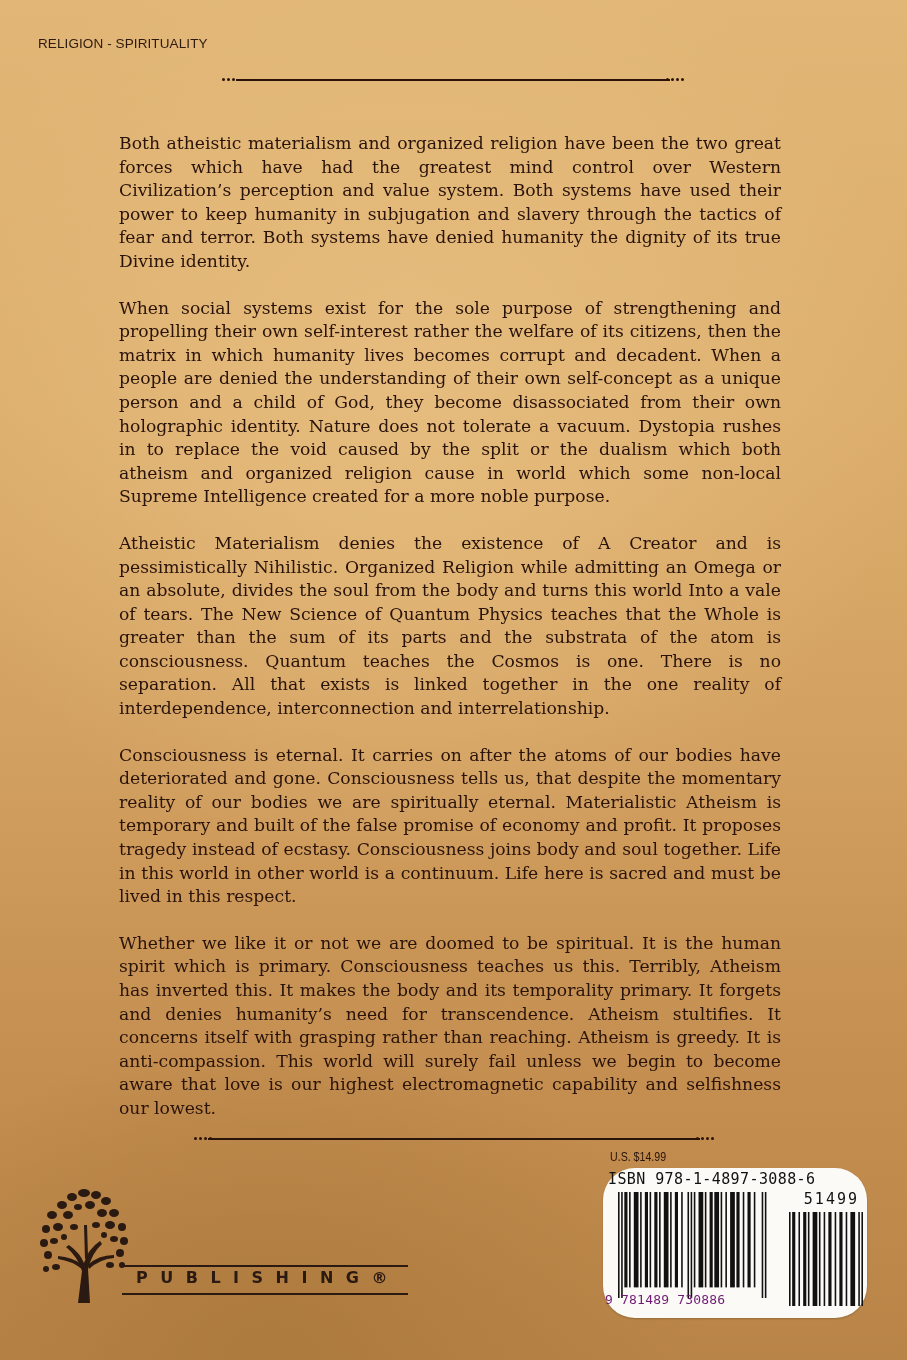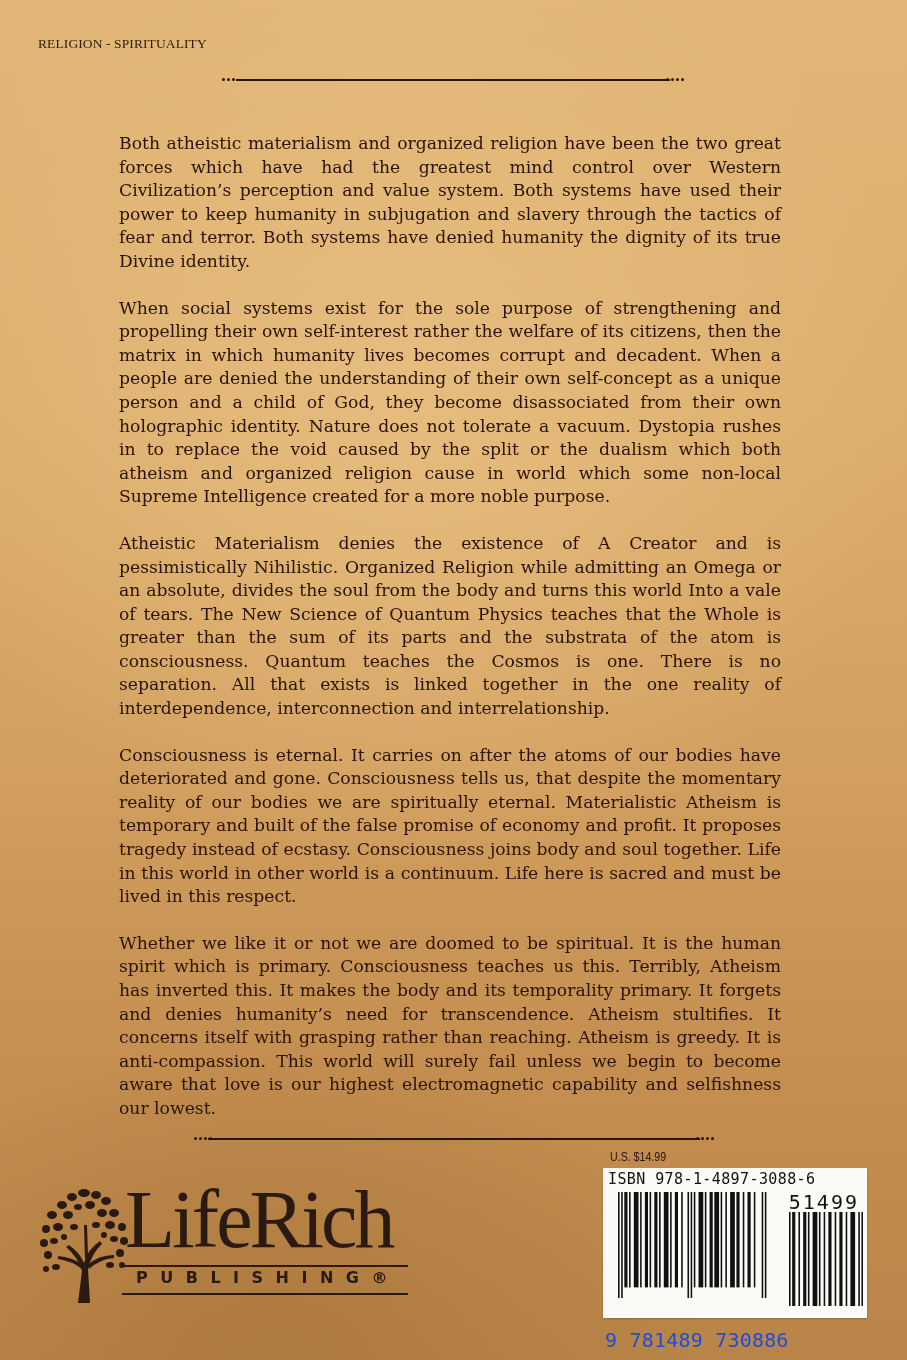--- a/index.html
+++ b/index.html
@@ -6,21 +6,21 @@
   body {
     width: 907px; height: 1360px; overflow: hidden; position: relative;
     background: radial-gradient(ellipse 70% 45% at 45% 28%, #e6bd7f 0%, rgba(230,189,127,0) 80%),
                 radial-gradient(ellipse 60% 30% at 30% 100%, #ad7a3e 0%, rgba(173,122,62,0) 80%),
                 linear-gradient(180deg, #e1b676 0%, #dcae6c 30%, #d2a060 55%, #c48f50 78%, #b98447 100%);
     font-family: "DejaVu Serif", "Liberation Serif", serif;
     color: #2a130a;
   }
   .category {
     position: absolute; left: 38px; top: 36px;
-    font-family: Liberation Serif, serif; font-size: 13.5px;
+    font-family: Liberation Sans, sans-serif; font-size: 13.5px;
     color: #2f1a0f; letter-spacing: 0.1px;
   }
   .divider {
     position: absolute; left: 222px; width: 462px; height: 10px;
   }
   .divider .line {
     position: absolute; left: 14px; right: 14px; top: 4px; height: 2.4px; background: #2a130a;
   }
   .divider .dots { position: absolute; top: 3px; height: 4px; display: flex; gap: 2px; }
   .divider .dots span { width: 3px; height: 3px; border-radius: 50%; background: #2a130a; display: block; }
@@ -37,37 +37,37 @@
   }
   .body-text p { margin: 0 16px 23px 0; }
 
   .price {
     position: absolute; left: 610px; top: 1150px;
     font-family: "Liberation Sans", sans-serif; font-size: 12.5px; color: #2a130a;
     transform: scaleX(0.85); transform-origin: left;
   }
   .barcode-box {
     position: absolute; left: 603px; top: 1168px; width: 264px; height: 150px;
-    background: #fbfaf6; box-shadow: 0 1px 2px rgba(0,0,0,0.2);
+    background: #fbfaf6; box-shadow: 0 1px 2px rgba(0,0,0,0.2); border-radius: 32px;
   }
   .isbn-text {
     position: absolute; left: 5px; top: 2px;
     font-family: "DejaVu Sans Mono", monospace; font-size: 15px; letter-spacing: 0.4px;
     color: #111;
   }
   .ean-addon {
     position: absolute; right: 8px; top: 22px;
-    font-family: "DejaVu Sans Mono", monospace; font-size: 20px; letter-spacing: 2px; color: #111;
+    font-family: "DejaVu Sans Mono", monospace; font-size: 15px; letter-spacing: 2px; color: #111;
   }
   .bars-main { position: absolute; left: 15px; top: 24px; width: 150px; height: 106px; }
   .bars-addon { position: absolute; left: 186px; top: 44px; width: 74px; height: 94px; }
   .bars-main svg, .bars-addon svg { width: 100%; height: 100%; display: block; }
   .ean-digits {
     position: absolute; left: 2px; top: 124px;
-    font-family: "DejaVu Sans Mono", monospace; font-size: 20px; color: #1d4ed8; letter-spacing: 0.2px; margin-top: 36px;
+    font-family: "DejaVu Sans Mono", monospace; font-size: 13px; color: #701a75; letter-spacing: 0.2px;
   }
 
   .logo { position: absolute; left: 38px; top: 1185px; width: 380px; height: 120px; }
   .logo-tree { position: absolute; left: 0; top: 0; width: 92px; height: 118px; }
   .logo-word {
     position: absolute; left: 87px; top: -6px;
     font-family: "Liberation Serif", serif; font-size: 82px; color: #2a1a12;
     letter-spacing: -3px; line-height: 1;
   }
   .logo-rule { position: absolute; left: 84px; width: 286px; height: 2px; background: #2a1a12; }
@@ -154,21 +154,20 @@
       <ellipse cx="82" cy="68" rx="4" ry="4"></ellipse>
         <ellipse cx="10" cy="70" rx="4" ry="4"></ellipse>
         <ellipse cx="66" cy="50" rx="3" ry="3"></ellipse>
       <ellipse cx="26" cy="52" rx="3" ry="3"></ellipse>
         <ellipse cx="72" cy="80" rx="4" ry="3"></ellipse>
         <ellipse cx="18" cy="82" rx="4" ry="3"></ellipse>
       <ellipse cx="84" cy="80" rx="3" ry="3"></ellipse>
         <ellipse cx="8" cy="84" rx="3" ry="3"></ellipse>
     </g>
   </svg>
-  <div class="logo-word">LifeRich</div>
   <div class="logo-rule r1"></div>
   <div class="logo-sub">PUBLISHING®</div>
   <div class="logo-rule r2"></div>
 </div>
 
 <div class="price">U.S. $14.99</div>
 
 <div class="barcode-box">
   <div class="isbn-text">ISBN 978-1-4897-3088-6</div>
   <div class="ean-addon">51499</div>

